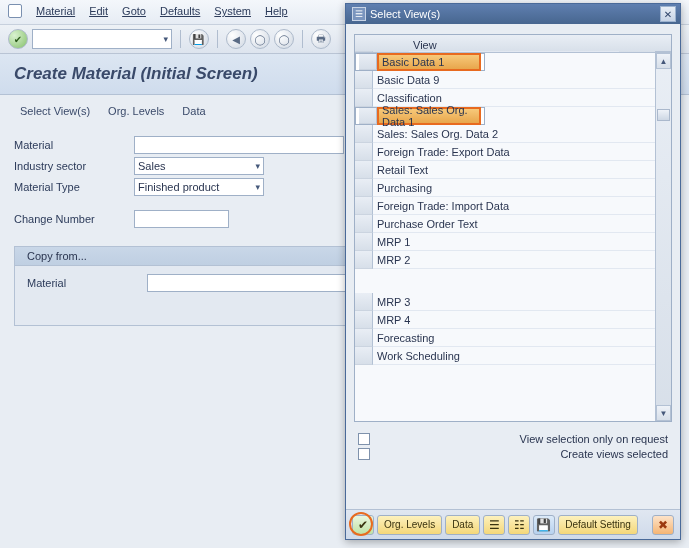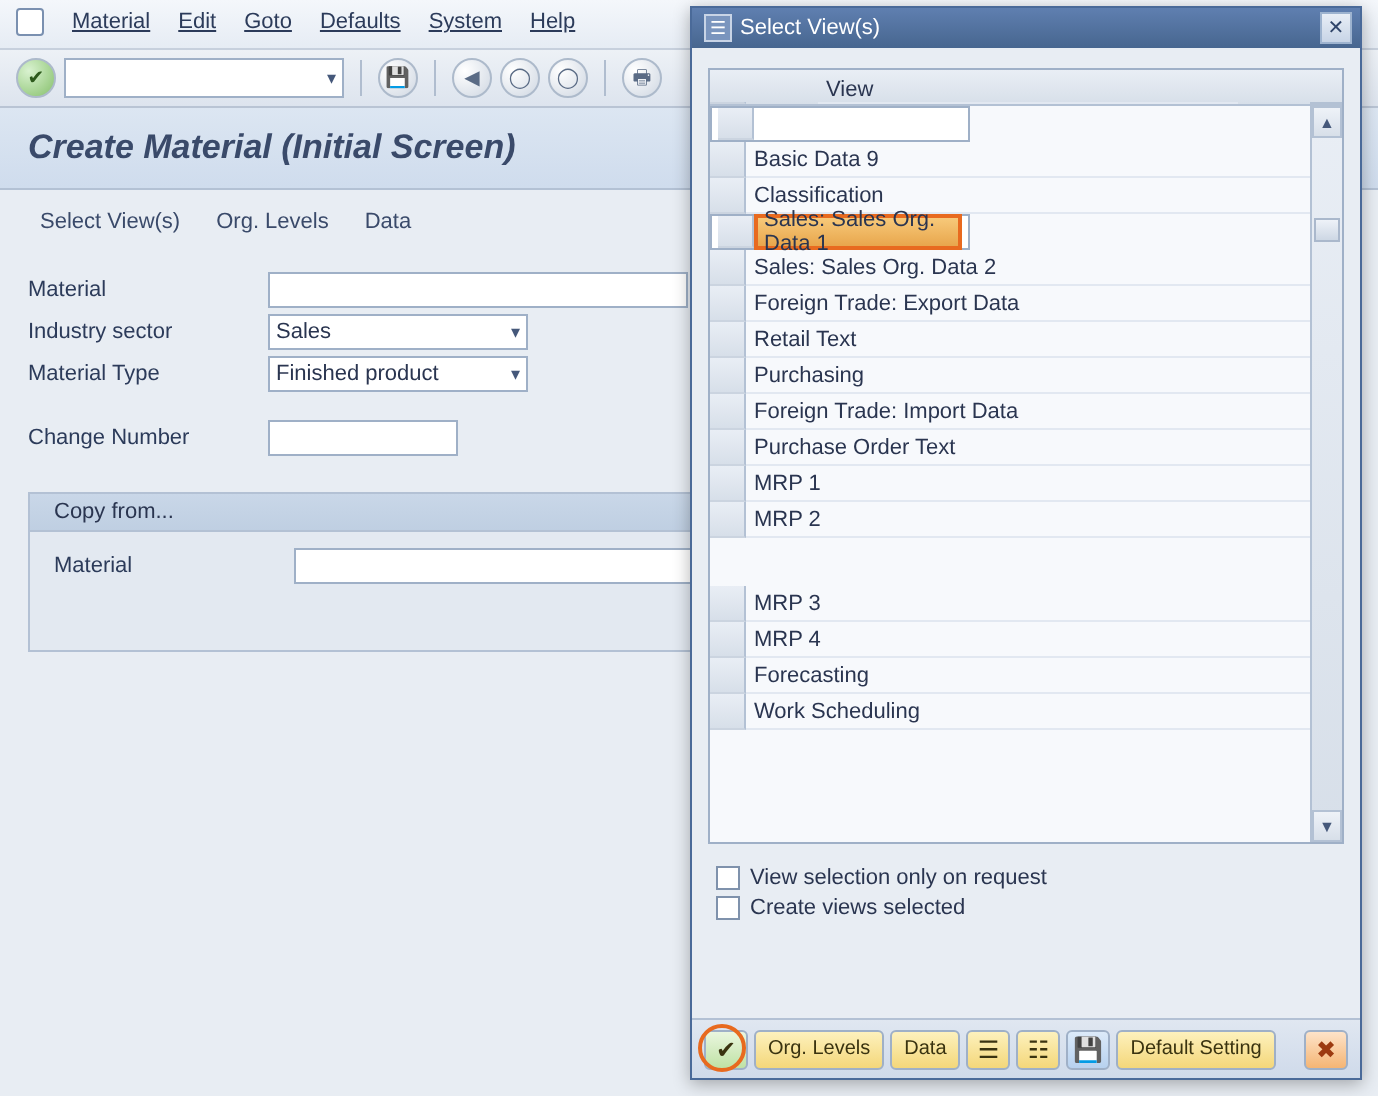--- a/index.html
+++ b/index.html
@@ -191,21 +191,21 @@
     height:16px;
     background:linear-gradient(#eef2f8,#d7dfe9);
     border:1px solid #b3c1d4;
     font-size:8px;
     display:flex;align-items:center;justify-content:center;color:#45587a;
   }
   .cbx-area {
     padding: 4px 12px 8px 12px;
   }
   .cbx {
-    display:flex;align-items:center;gap:5px;margin-top:3px;
+    display:flex;align-items:center;gap:5px;margin-top:3px;justify-content:space-between;
   }
   .cbx .box {
     width:12px;height:12px;border:1px solid #7f92ac;background:#fff;
   }
   .dlg-footer {
     position:absolute;
     bottom:0;left:0;right:0;
     height:30px;
     background:linear-gradient(#e0e7f1,#cfdaea);
     border-top:1px solid #b3c1d4;
@@ -317,20 +317,21 @@
 
   <div class="listwrap">
     <div class="list-hdr">
       <div class="chkcol"></div>
       <div class="txtcol">View</div>
       <div class="scrollcol" style="border-bottom:1px solid #b3c1d4;"></div>
     </div>
     <div class="list-body" id="list-body">
         <div class="li sel" style="margin-right: 16px;">
           <div class="chkcol"></div>
+          <div class="txtcol">Basic Data 1</div>
         </div>
         <div class="li" style="margin-right: 16px;">
           <div class="chkcol"></div>
           <div class="txtcol">Basic Data 9</div>
         </div>
         <div class="li" style=" justify-content: space-between;">
           <div class="chkcol"></div>
           <div class="txtcol">Classification</div>
         </div>
         <div class="li sel" style="margin-right: 16px;">

